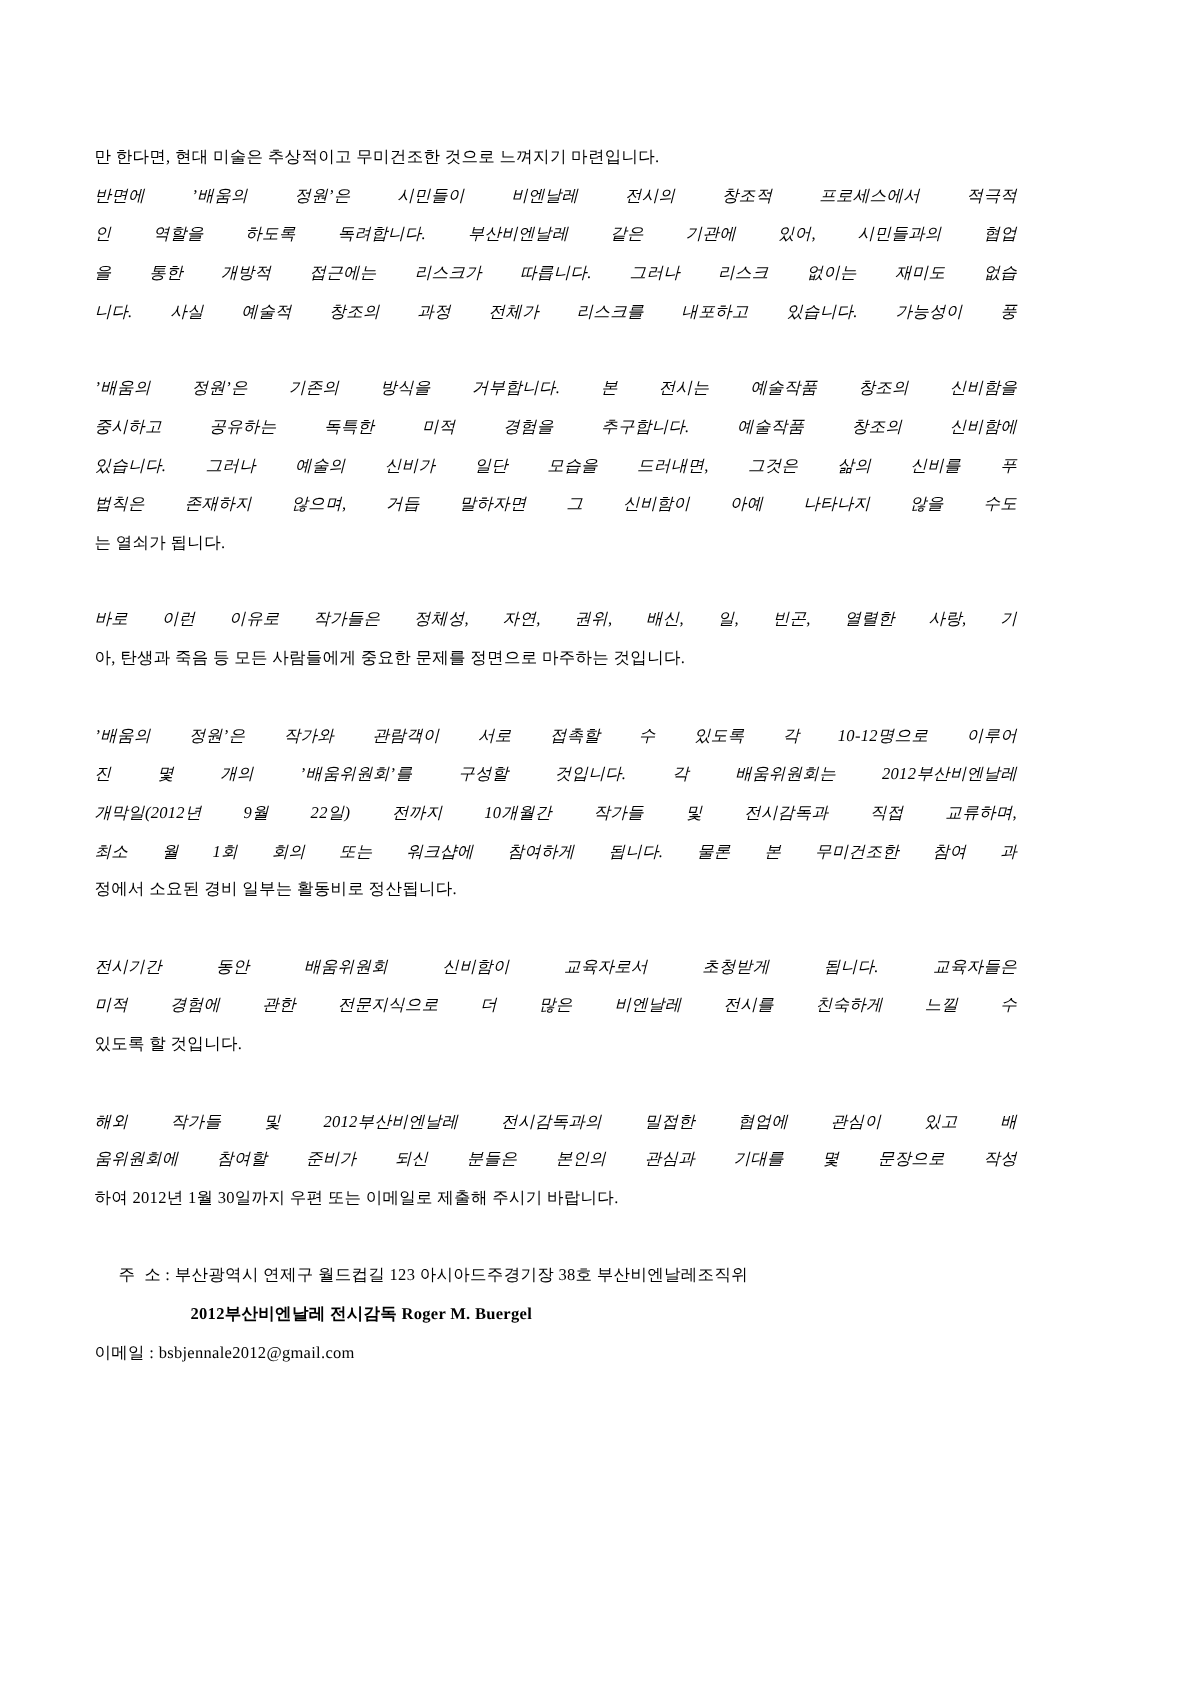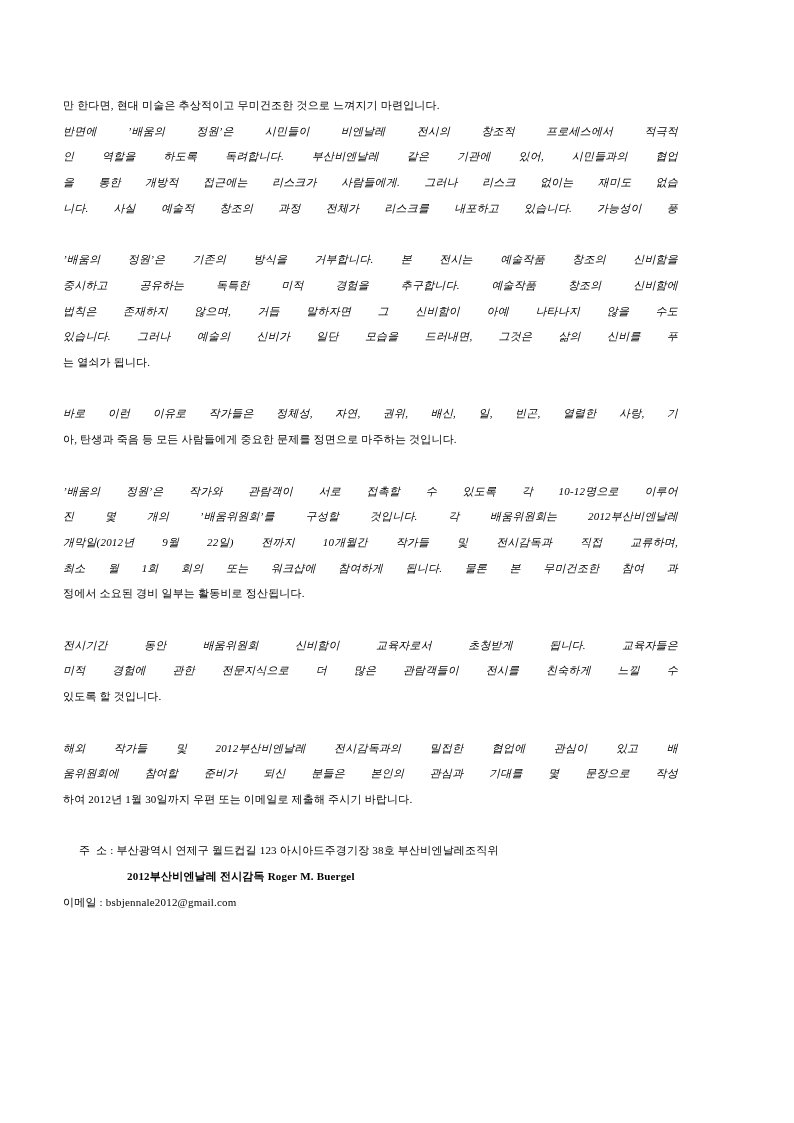--- a/index.html
+++ b/index.html
@@ -45,48 +45,48 @@
 </style>
 </head>
 <body>
 
 <div class="page-content">
 
   <div class="para">
     <div class="line">만 한다면, 현대 미술은 추상적이고 무미건조한 것으로 느껴지기 마련입니다.</div>
     <div class="line j">반면에 ’배움의 정원’은 시민들이 비엔날레 전시의 창조적 프로세스에서 적극적</div>
     <div class="line j">인 역할을 하도록 독려합니다. 부산비엔날레 같은 기관에 있어, 시민들과의 협업</div>
-    <div class="line j">을 통한 개방적 접근에는 리스크가 사람들에게. 그러나 리스크 없이는 재미도 없습</div>
+    <div class="line j">을 통한 개방적 접근에는 리스크가 따릅니다. 그러나 리스크 없이는 재미도 없습</div>
     <div class="line j">니다. 사실 예술적 창조의 과정 전체가 리스크를 내포하고 있습니다. 가능성이 풍</div>
   </div>
 
   <div class="para">
     <div class="line j">’배움의 정원’은 기존의 방식을 거부합니다. 본 전시는 예술작품 창조의 신비함을</div>
     <div class="line j">중시하고 공유하는 독특한 미적 경험을 추구합니다. 예술작품 창조의 신비함에</div>
+    <div class="line j">있습니다. 그러나 예술의 신비가 일단 모습을 드러내면, 그것은 삶의 신비를 푸</div>
     <div class="line j">법칙은 존재하지 않으며, 거듭 말하자면 그 신비함이 아예 나타나지 않을 수도</div>
-    <div class="line j">있습니다. 그러나 예술의 신비가 일단 모습을 드러내면, 그것은 삶의 신비를 푸</div>
     <div class="line">는 열쇠가 됩니다.</div>
   </div>
 
   <div class="para">
     <div class="line j">바로 이런 이유로 작가들은 정체성, 자연, 권위, 배신, 일, 빈곤, 열렬한 사랑, 기</div>
     <div class="line">아, 탄생과 죽음 등 모든 사람들에게 중요한 문제를 정면으로 마주하는 것입니다.</div>
   </div>
 
   <div class="para">
     <div class="line j">’배움의 정원’은 작가와 관람객이 서로 접촉할 수 있도록 각 10-12명으로 이루어</div>
     <div class="line j">진 몇 개의 ’배움위원회’를 구성할 것입니다. 각 배움위원회는 2012부산비엔날레</div>
     <div class="line j">개막일(2012년 9월 22일) 전까지 10개월간 작가들 및 전시감독과 직접 교류하며,</div>
     <div class="line j">최소 월 1회 회의 또는 워크샵에 참여하게 됩니다. 물론 본 무미건조한 참여 과</div>
     <div class="line">정에서 소요된 경비 일부는 활동비로 정산됩니다.</div>
   </div>
 
   <div class="para">
     <div class="line j">전시기간 동안 배움위원회 신비함이 교육자로서 초청받게 됩니다. 교육자들은</div>
-    <div class="line j">미적 경험에 관한 전문지식으로 더 많은 관람객들이 전시를 친숙하게 느낄 수</div>
+    <div class="line j">미적 경험에 관한 전문지식으로 더 많은 비엔날레 전시를 친숙하게 느낄 수</div>
     <div class="line">있도록 할 것입니다.</div>
   </div>
 
   <div class="para">
     <div class="line j">해외 작가들 및 2012부산비엔날레 전시감독과의 밀접한 협업에 관심이 있고 배</div>
     <div class="line j">움위원회에 참여할 준비가 되신 분들은 본인의 관심과 기대를 몇 문장으로 작성</div>
     <div class="line">하여 2012년 1월 30일까지 우편 또는 이메일로 제출해 주시기 바랍니다.</div>
   </div>
 
   <div class="contact">

